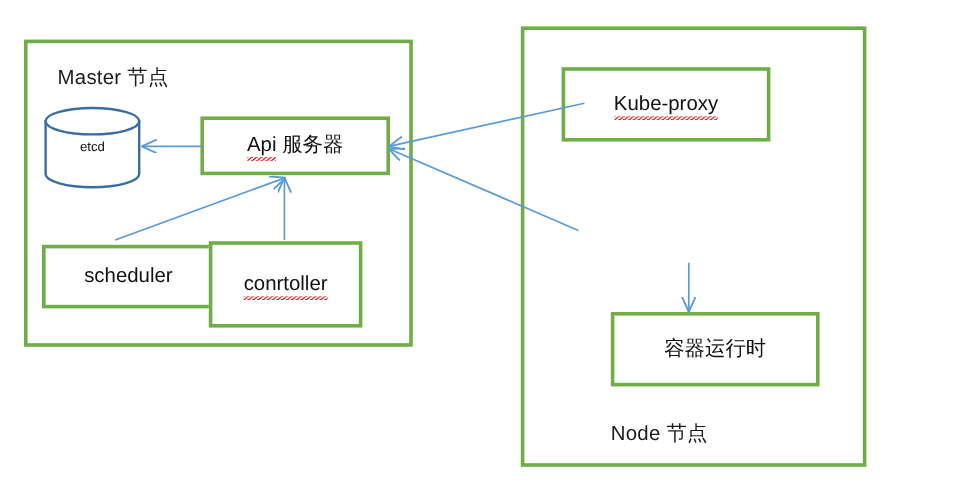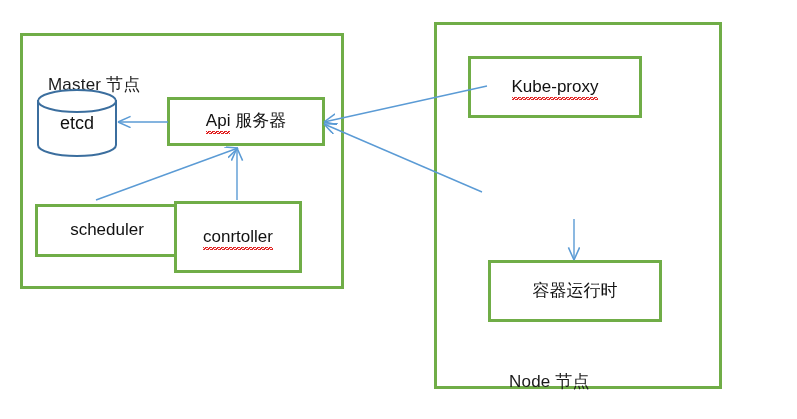--- a/index.html
+++ b/index.html
@@ -35,21 +35,20 @@
     box-sizing: border-box;
     z-index: 1;
   }
   .group-label {
     position: absolute;
     font-size: 17px;
     color: #1b1b1b;
     white-space: nowrap;
     z-index: 3;
     letter-spacing: 0.2px;
-    margin-top: 20px;
   }
 
   
   .node-box {
     position: absolute;
     border: 3px solid #70ad47;
     background: #ffffff;
     box-sizing: border-box;
     display: flex;
     align-items: center;
@@ -100,21 +99,21 @@
 
   
   .cylinder {
     position: absolute;
     z-index: 4;
   }
   .cyl-label {
     position: absolute;
     width: 100%;
     text-align: center;
-    font-size: 18px;
+    font-size: 11px;
     color: #111111;
     top: 50%;
     transform: translateY(-50%);
     pointer-events: none;
   }
 </style>
 </head>
 <body>
 
 <div id="canvas">
@@ -163,17 +162,17 @@
   </div>
 
   <div class="group-box" style="left:434px; top:22px; width:288px; height:367px;"></div>
   <div class="group-label" style="left:509px; top:350px;">Node 节点</div>
 
   <div class="node-box" style="left:468px; top:56px; width:174px; height:62px;">
     <span class="label squiggle">Kube-proxy</span>
   </div>
 
 
-  <div class="node-box" style="left:488px; top:260px; width:174px; height:62px;">
+  <div class="node-box" style="left:509px; top:260px; width:174px; height:62px;">
     <span class="label">容器运行时</span>
   </div>
 
 </div>
 
 </body></html>

